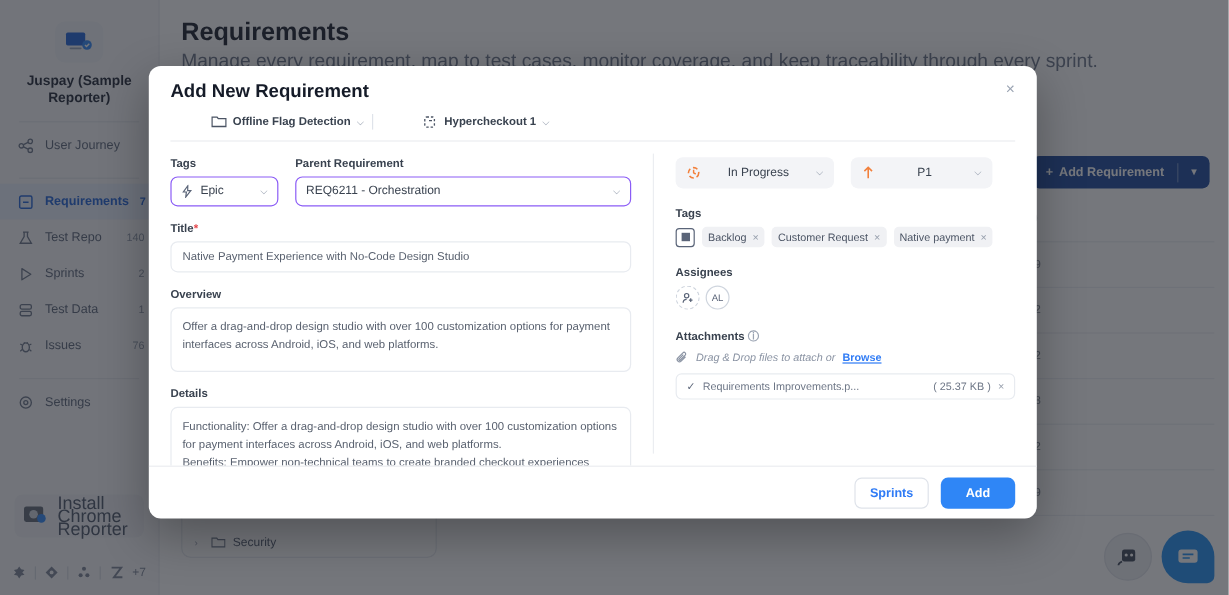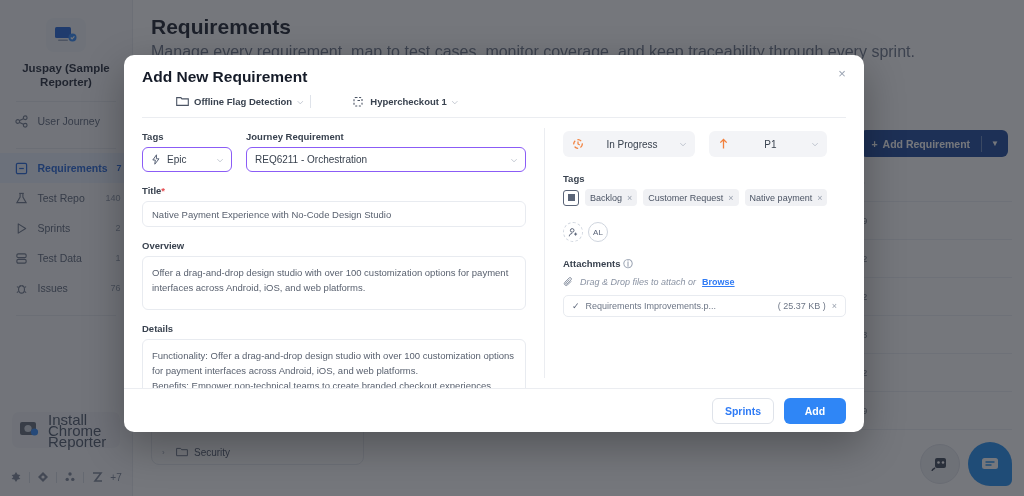--- a/index.html
+++ b/index.html
@@ -274,20 +274,30 @@
               <ellipse cx="7" cy="8" rx="3.2" ry="4" stroke="#6b7588" fill="none" stroke-width="1.2"></ellipse>
               <path d="M3.8 6L2 5M10.2 6L12 5M3.8 10L2 11.5M10.2 10L12 11.5M5.3 3.6l.9 1M8.7 3.6l-.9 1" stroke="#6b7588" stroke-width="1.1"></path>
             </svg>
         </span>
         <span class="lbl">Issues</span>
         <span class="cnt">76</span>
       </div>
 
       <div class="nav-sep"></div>
 
+      <div class="nav-item">
+        <span class="ico">
+          <svg width="13" height="13" viewBox="0 0 14 14">
+              <circle cx="7" cy="7" r="5" stroke="#6b7588" fill="none" stroke-width="1.2"></circle>
+              <circle cx="7" cy="7" r="1.8" stroke="#6b7588" fill="none" stroke-width="1.2"></circle>
+            </svg>
+        </span>
+        <span class="lbl">Settings</span>
+        <span class="cnt"></span>
+      </div>
 
       <div class="chrome-rep">
         <span>
           <svg width="22" height="20" viewBox="0 0 22 20">
               <rect x="1" y="2" width="16" height="13" rx="2" fill="#5f6875"></rect>
               <circle cx="9" cy="8.5" r="3.6" fill="#cfd5de"></circle>
               <circle cx="15.5" cy="12" r="3.6" fill="#2f86f6"></circle>
             </svg>
         </span>
         <span class="txt">Install Chrome Reporter</span>
@@ -442,21 +452,21 @@
               <span>
                 <svg width="10" height="11" viewBox="0 0 10 11">
                     <path d="M5.5.8L1.8 6h2.5L3.8 10.2 8 4.8H5.4z" stroke="#5a6478" fill="none" stroke-width="1"></path>
                   </svg>
               </span>
               <span class="sv">Epic</span>
               <span class="cv">⌵</span>
             </div>
           </div>
           <div style="flex:1">
-            <div class="fld-label">Journey Requirement</div>
+            <div class="fld-label">Parent Requirement</div>
             <div class="select">
               <span class="sv">REQ6211 - Orchestration</span>
               <span class="cv">⌵</span>
             </div>
           </div>
         </div>
 
         <div class="mb14">
           <div class="fld-label">
             <span>Title</span><span class="req">*</span>
@@ -516,20 +526,21 @@
               <span class="x">×</span>
             </span>
             <span class="chip">
               <span>Native payment</span>
               <span class="x">×</span>
             </span>
           </div>
         </div>
 
         <div style="margin-bottom:16px">
+          <div class="fld-label">Assignees</div>
           <div class="avatars">
             <span class="av dashed">
               <svg width="11" height="11" viewBox="0 0 11 11">
                   <circle cx="4.2" cy="3.4" r="1.8" stroke="#5a6478" fill="none" stroke-width="1"></circle>
                   <path d="M1.3 9.3c0-1.7 1.3-2.8 2.9-2.8" stroke="#5a6478" stroke-width="1" fill="none"></path>
                   <path d="M7.6 5.6v3M6.1 7.1h3" stroke="#5a6478" stroke-width="1"></path>
                 </svg>
             </span>
             <span class="av">AL</span>
           </div>

